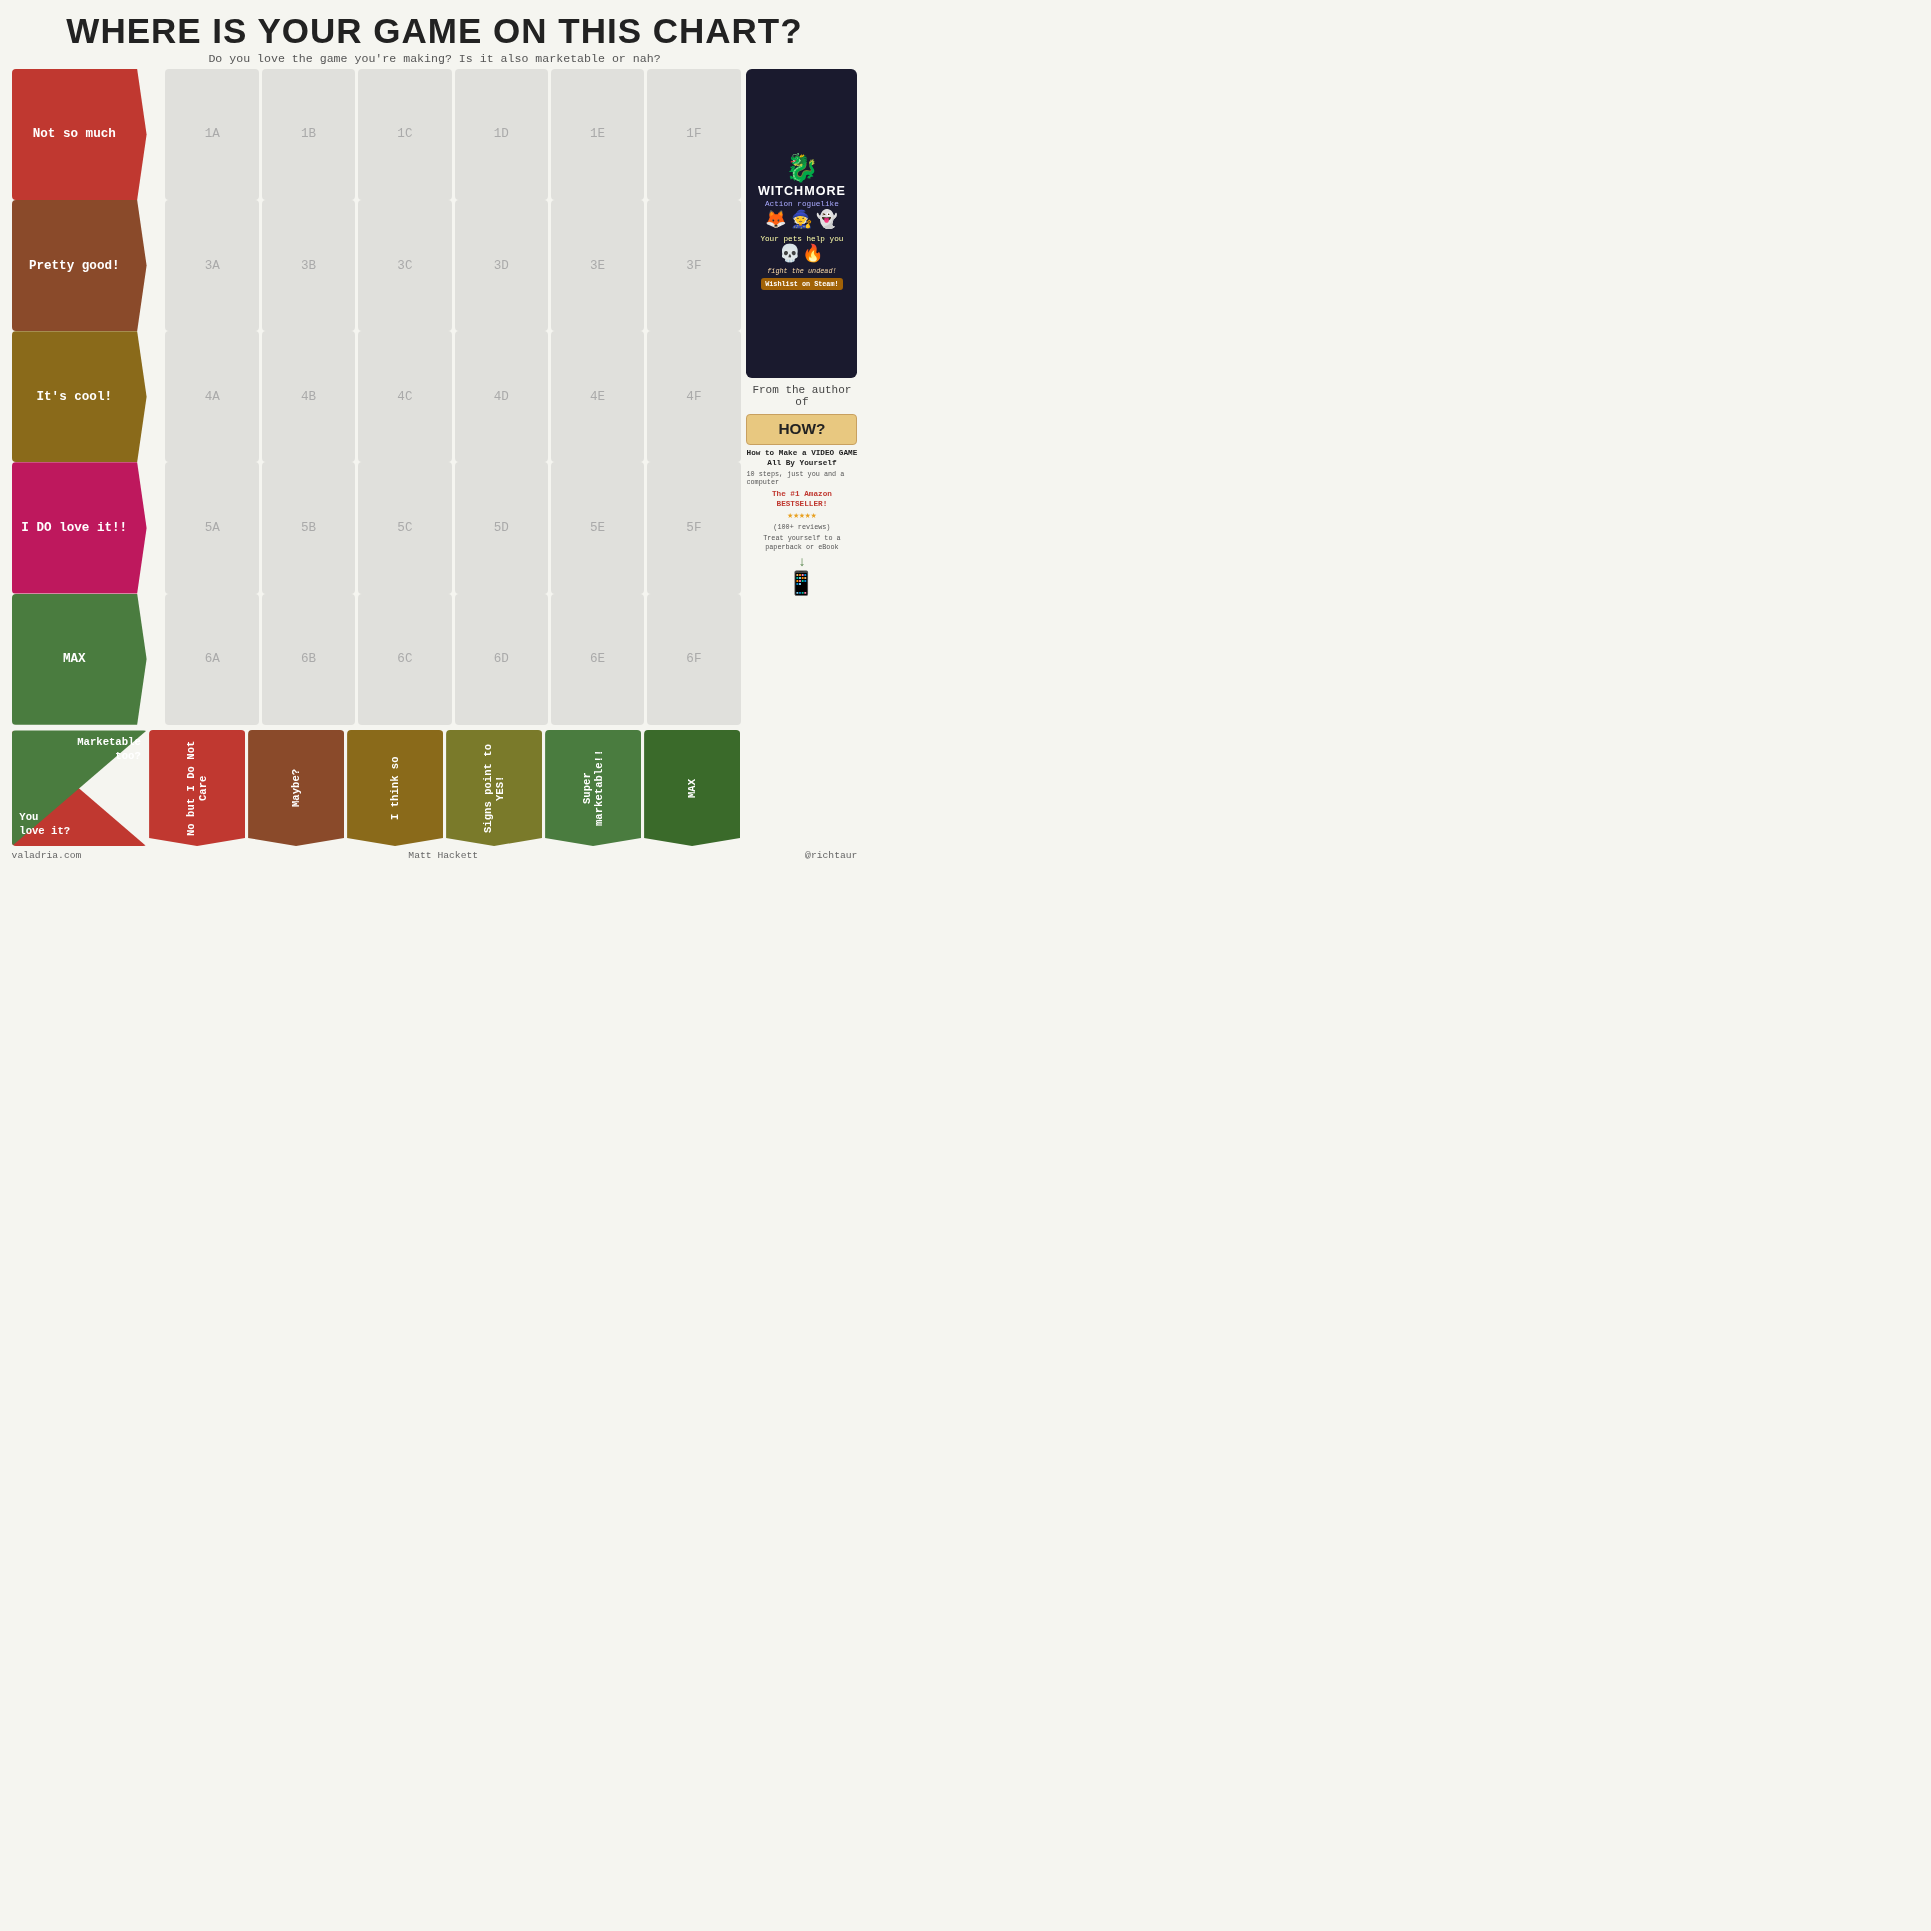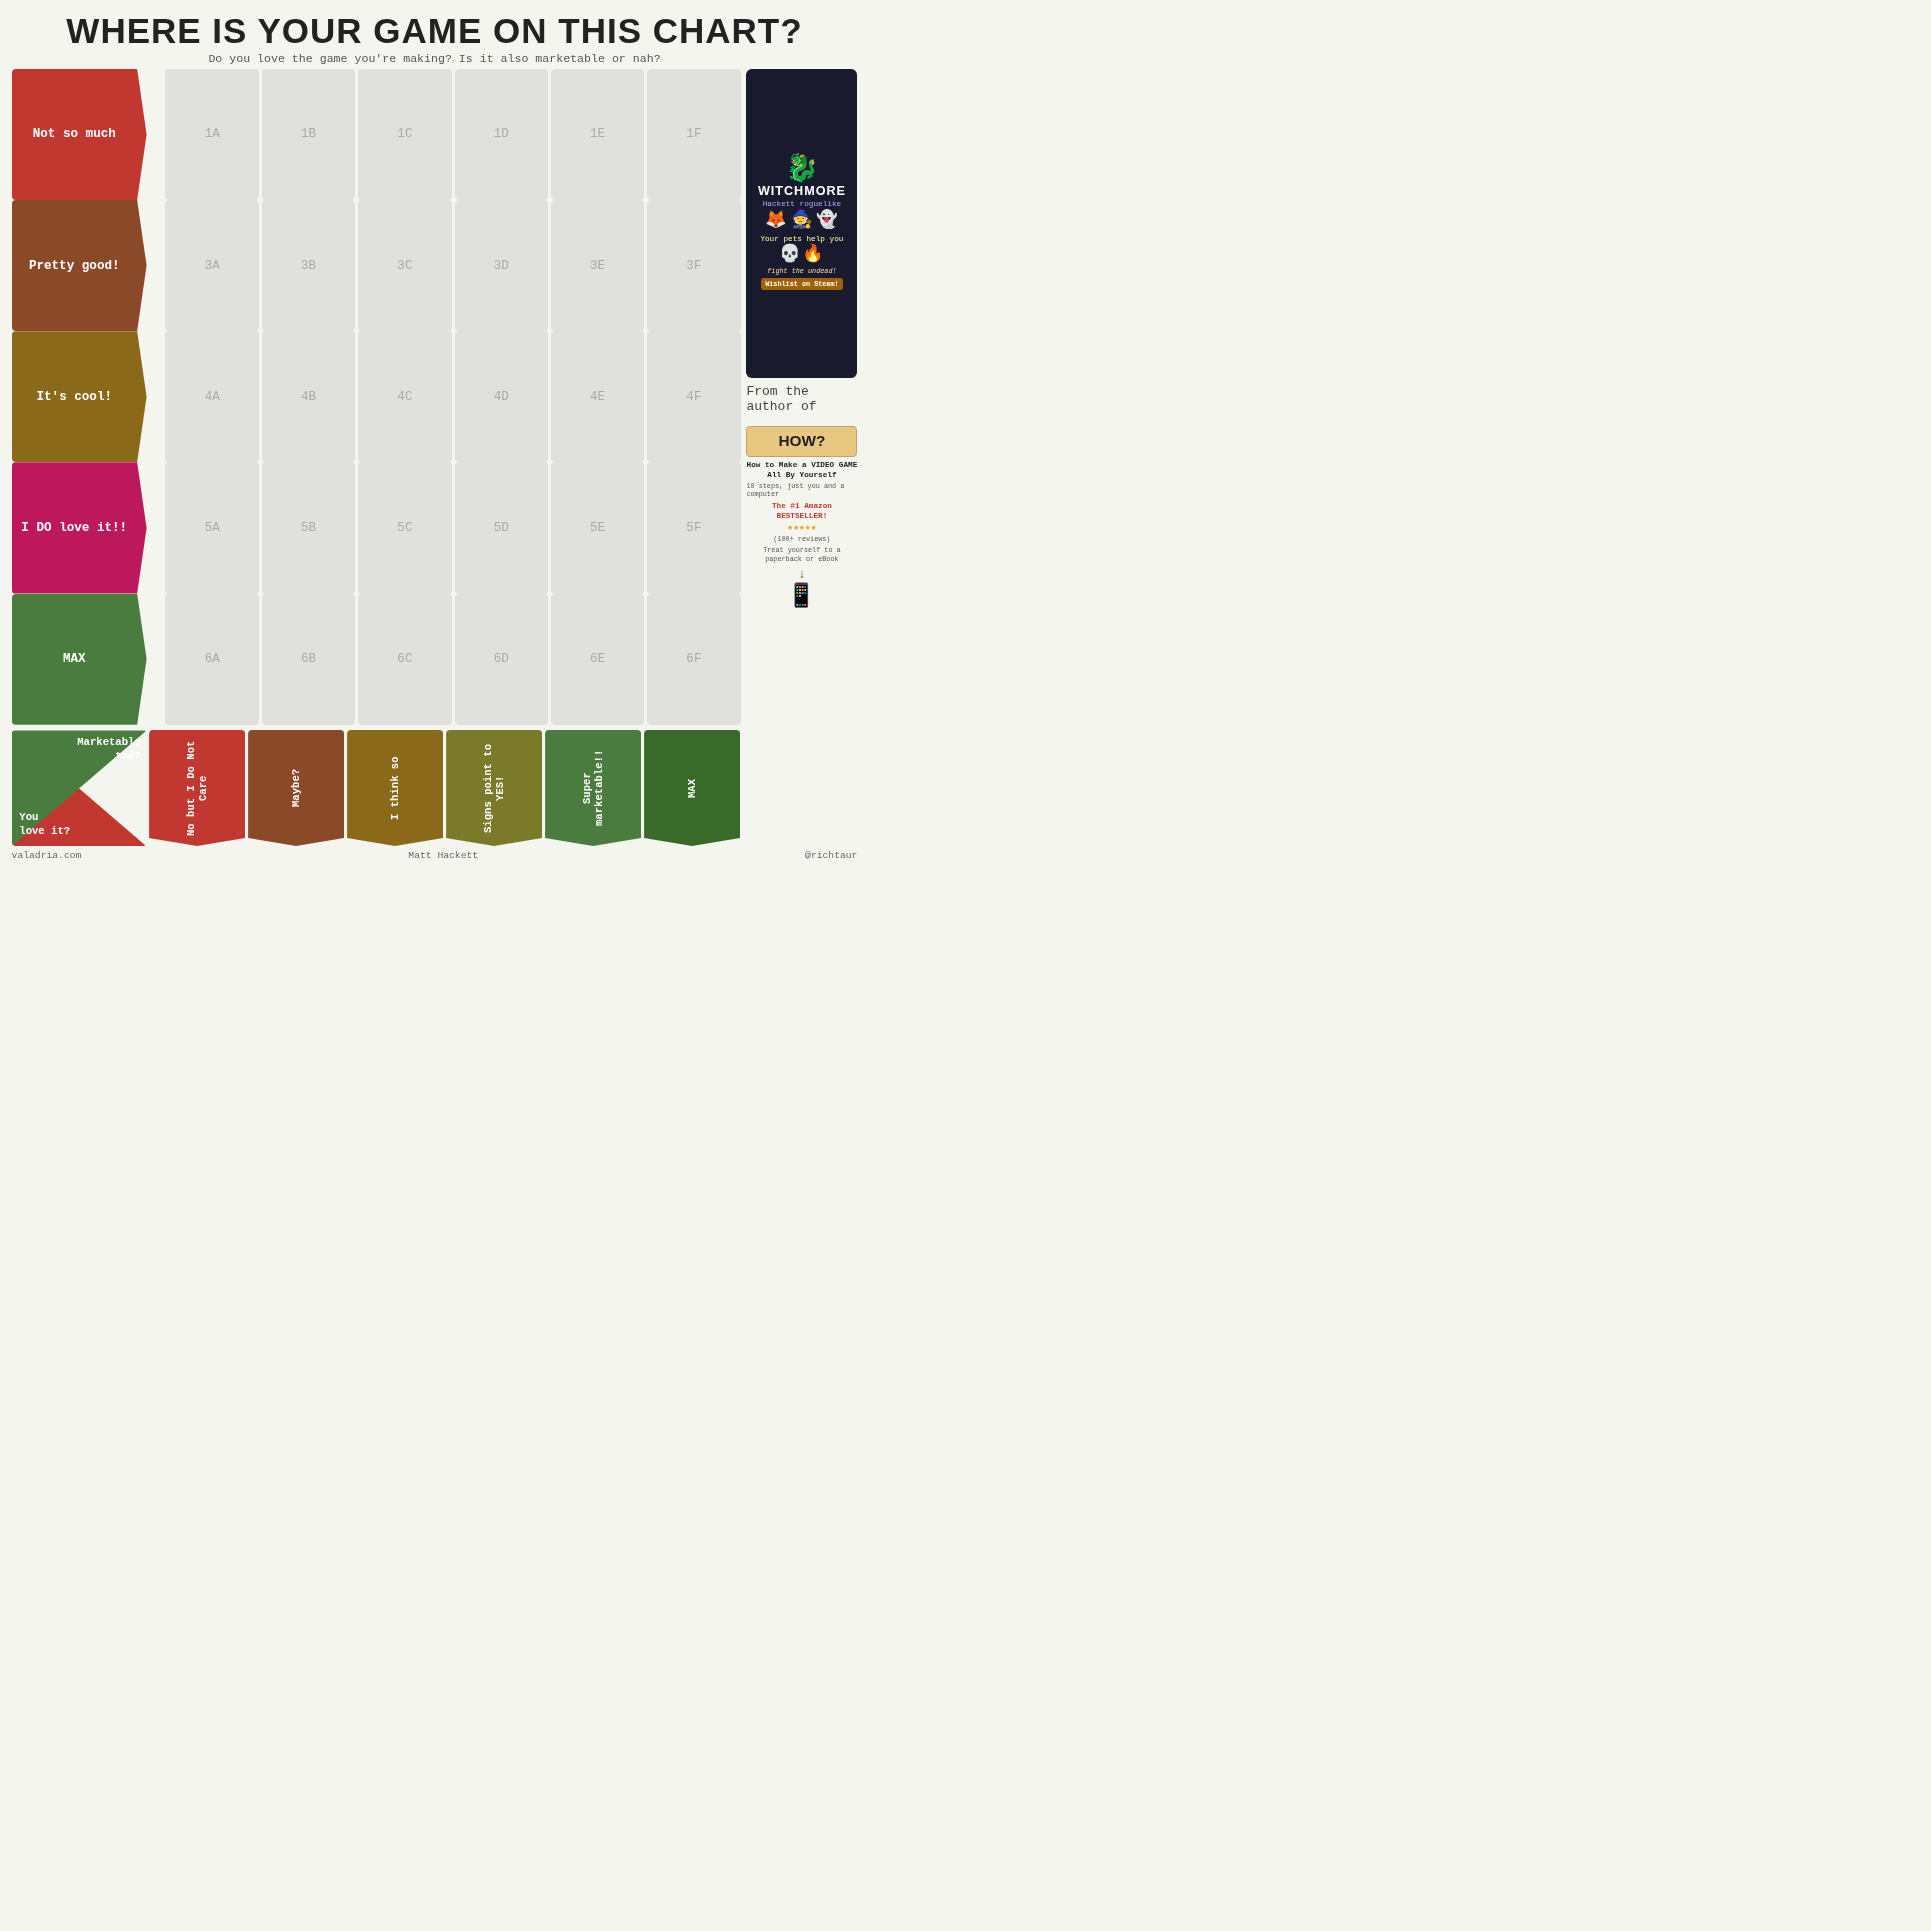--- a/index.html
+++ b/index.html
@@ -244,24 +244,25 @@
     .footer-bar {
       display: flex;
       justify-content: space-between;
       align-items: center;
       padding: 3.9px 0 0;
       font-size: 9.7px;
       color: #666;
       font-family: 'Courier New', monospace;
     }
     .from-author {
-      font-size: 13px;
+      font-size: 11px;
       color: #444;
       font-family: 'Courier New', monospace;
-      margin-bottom: 12px;
+      margin-bottom: 6px;
+      text-align: center;
     }
     
     .monster-green {
       font-size: 27px;
       line-height: 1;
     }
     .character-small {
       font-size: 17.4px;
       line-height: 1;
     }
@@ -372,21 +373,21 @@
           <div class="bottom-col-label col-olive">Signs point to YES!</div>
           <div class="bottom-col-label col-green-dark">Super marketable!!</div>
           <div class="bottom-col-label col-green-max">MAX</div>
         </div>
     </div>
 
     <div class="sidebar">
       <div class="witchmore-box">
         <div class="monster-green">🐉</div>
         <div class="witchmore-title">WITCHMORE</div>
-        <div class="witchmore-subtitle">Hackett roguelike</div>
+        <div class="witchmore-subtitle">Action roguelike</div>
         <div style="display:flex;gap:3.9px;margin:3.9px 0;">
           <span class="character-small">🦊</span>
           <span class="character-small">🧙</span>
           <span class="character-small">👻</span>
         </div>
         <div class="witchmore-tagline">Your pets help you</div>
         <div style="display:flex;gap:1.9px;margin:2.9px 0;">
           <span class="character-small">💀</span>
           <span class="character-small">🔥</span>
         </div>

